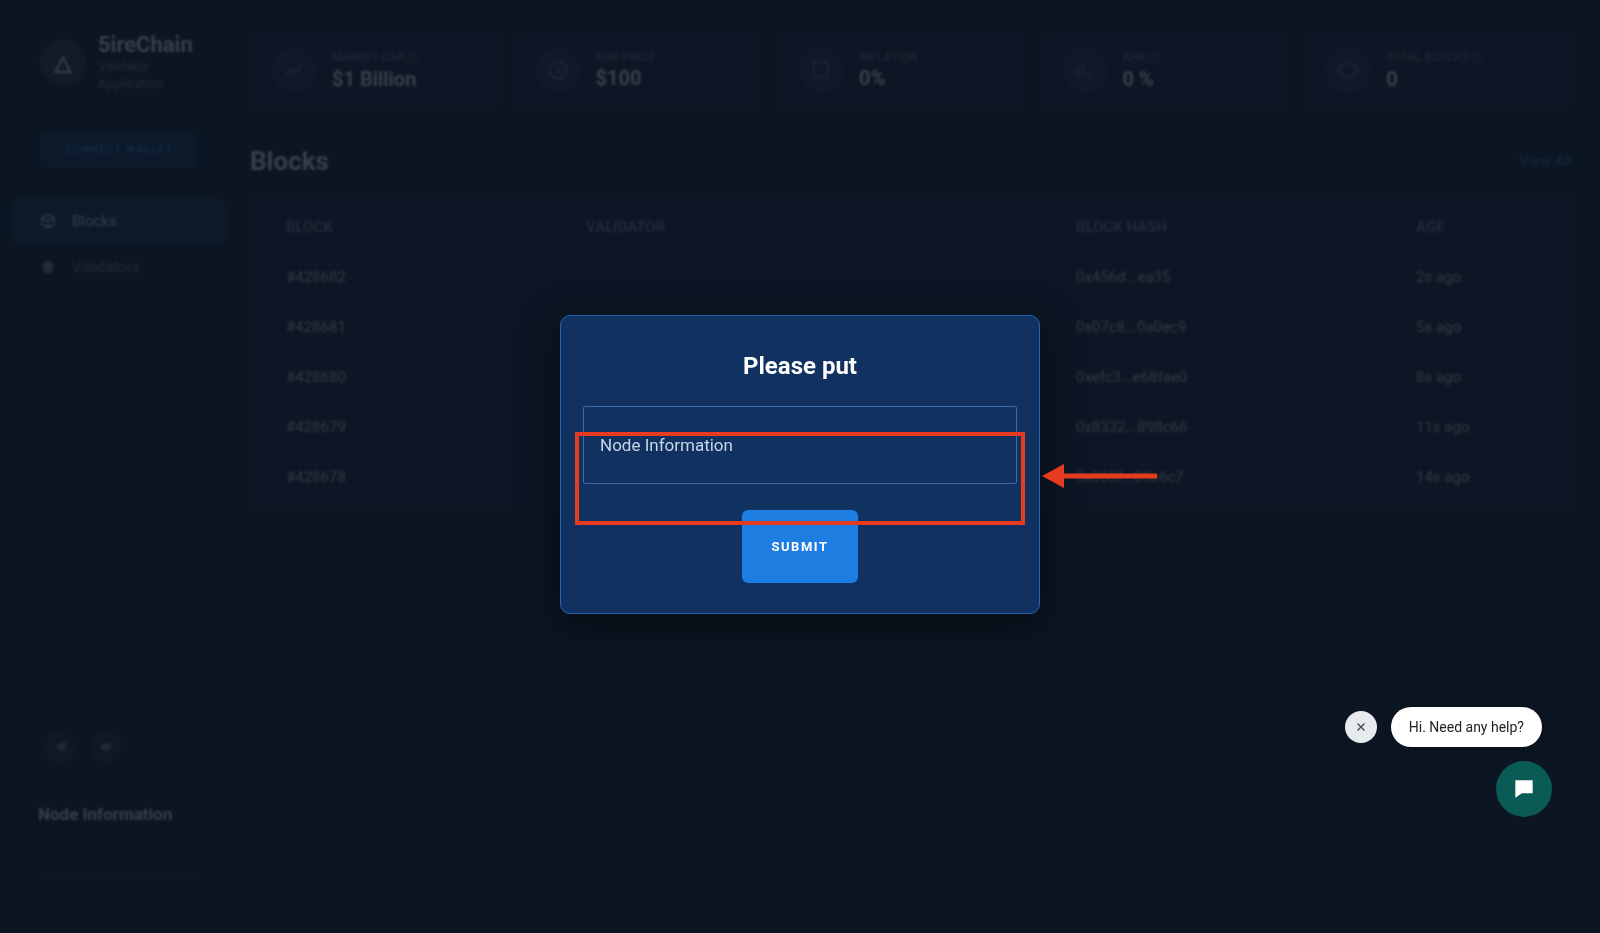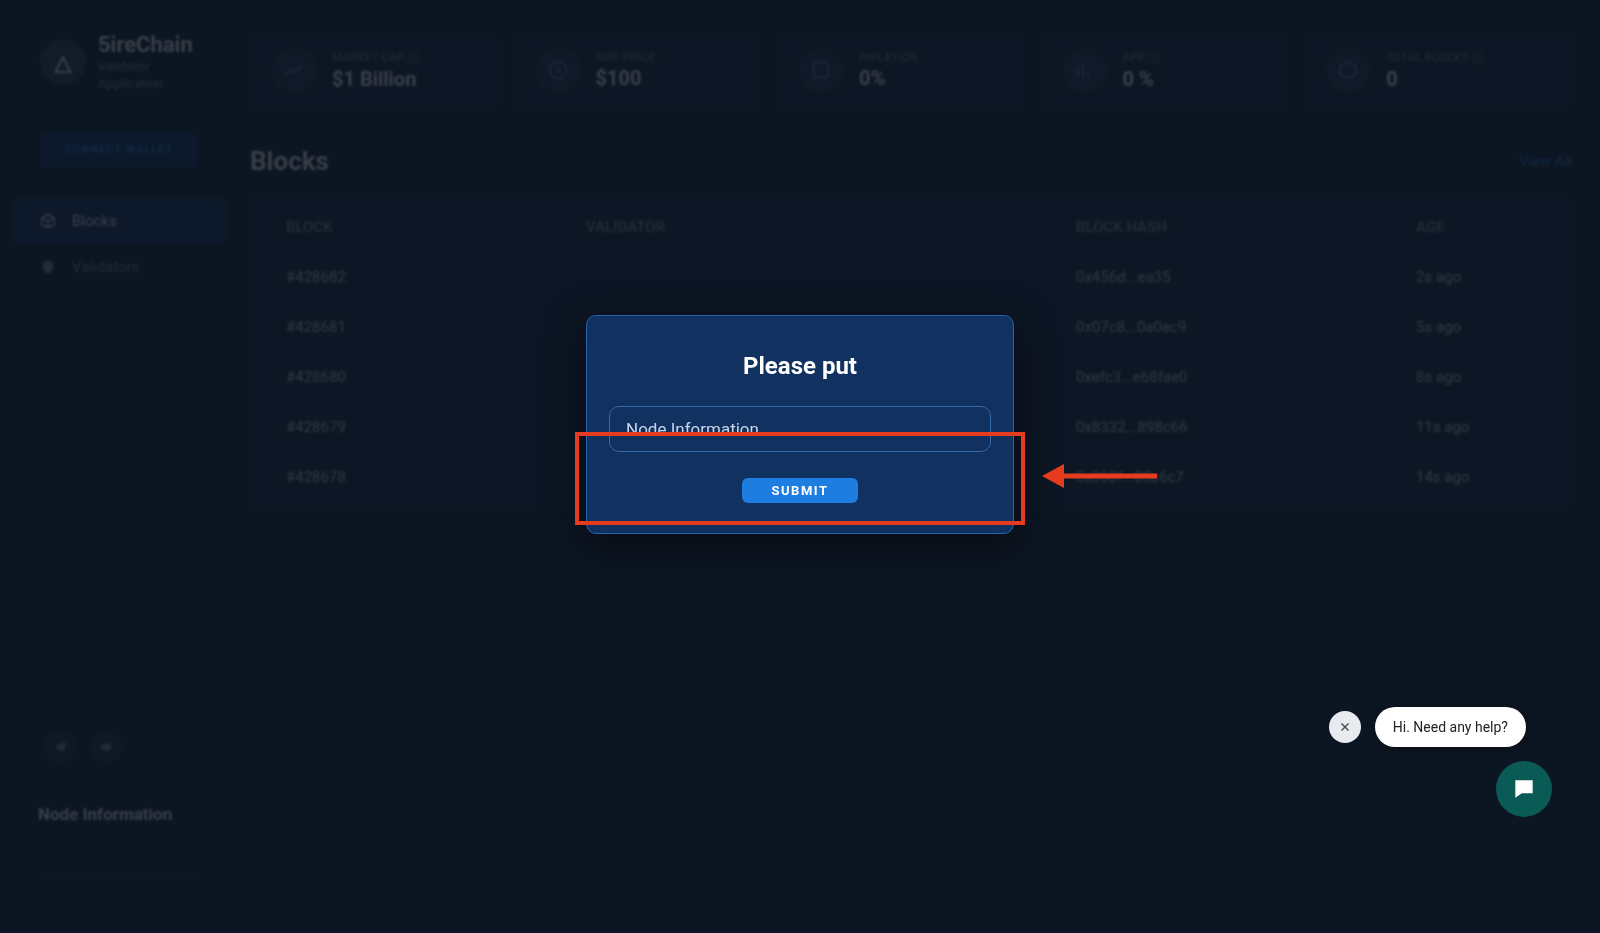--- a/index.html
+++ b/index.html
@@ -37,32 +37,32 @@
   .table-head { color:#8a96ac; font-weight:600; }
   .col-block { flex:0 0 300px; }
   .col-val { flex:1; }
   .col-hash { flex:0 0 340px; }
   .col-age { flex:0 0 120px; }
   .table-row { color:#d5dce8; }
 
   
   .overlay { position:absolute; inset:0; background:rgba(10,18,30,0.82); display:flex; align-items:flex-start; justify-content:center; padding-top:315px; }
   .app { filter:blur(1px); }
-  .modal { width:428px; background:#113160; border:1px solid #2563b0; border-radius:10px; padding:34px 22px 30px 22px; position:relative; box-shadow:0 10px 40px rgba(0,0,0,0.5); }
+  .modal { width:480px; background:#113160; border:1px solid #2563b0; border-radius:10px; padding:34px 22px 30px 22px; position:relative; box-shadow:0 10px 40px rgba(0,0,0,0.5); }
   .modal h2 { text-align:center; font-size:24px; font-weight:700; line-height:1.35; margin-bottom:24px; }
-  .modal-input { width:100%; background:transparent; border:1px solid #3a6aa8; border-radius:10px; padding:12px 16px; color:#fff; font-size:17px; outline:none; }
+  .modal-input { width:100%; background:transparent; border:1px solid #3a6aa8; border-radius:2px; padding:28px 16px; color:#fff; font-size:17px; outline:none; }
   .modal-input::placeholder { color:#c7d5e8; }
-  .modal-submit { display:block; margin:26px auto 0 auto; background:#1e7de0; border:none; color:#fff; font-weight:700; letter-spacing:1.5px; font-size:13px; padding:5px 30px; border-radius:6px; cursor:pointer; }
+  .modal-submit { display:block; margin:26px auto 0 auto; background:#1e7de0; border:none; color:#fff; font-weight:700; letter-spacing:1.5px; font-size:13px; padding:29px 30px; border-radius:6px; cursor:pointer; }
 
   
   .highlight-box { position:absolute; border:4px solid #e63b1e; pointer-events:none; }
   .arrow { position:absolute; pointer-events:none; }
 
   
-  .help-bubble { position:absolute; right:74px; bottom:186px; display:flex; align-items:center; gap:14px; }
+  .help-bubble { position:absolute; right:58px; bottom:186px; display:flex; align-items:center; gap:14px; }
   .help-close { width:32px; height:32px; border-radius:50%; background:#e7ebef; display:flex; align-items:center; justify-content:center; color:#444; cursor:pointer; font-size:16px; }
   .help-pill { background:#fff; color:#222; border-radius:20px; padding:12px 18px; font-size:14px; box-shadow:0 2px 8px rgba(0,0,0,0.3); }
   .chat-fab { position:absolute; right:48px; bottom:116px; width:56px; height:56px; border-radius:50%; background:#0a5a56; display:flex; align-items:center; justify-content:center; cursor:pointer; }
 </style>
 </head>
 <body>
 
 <div class="app">
   <aside class="sidebar">
     <div class="brand">

